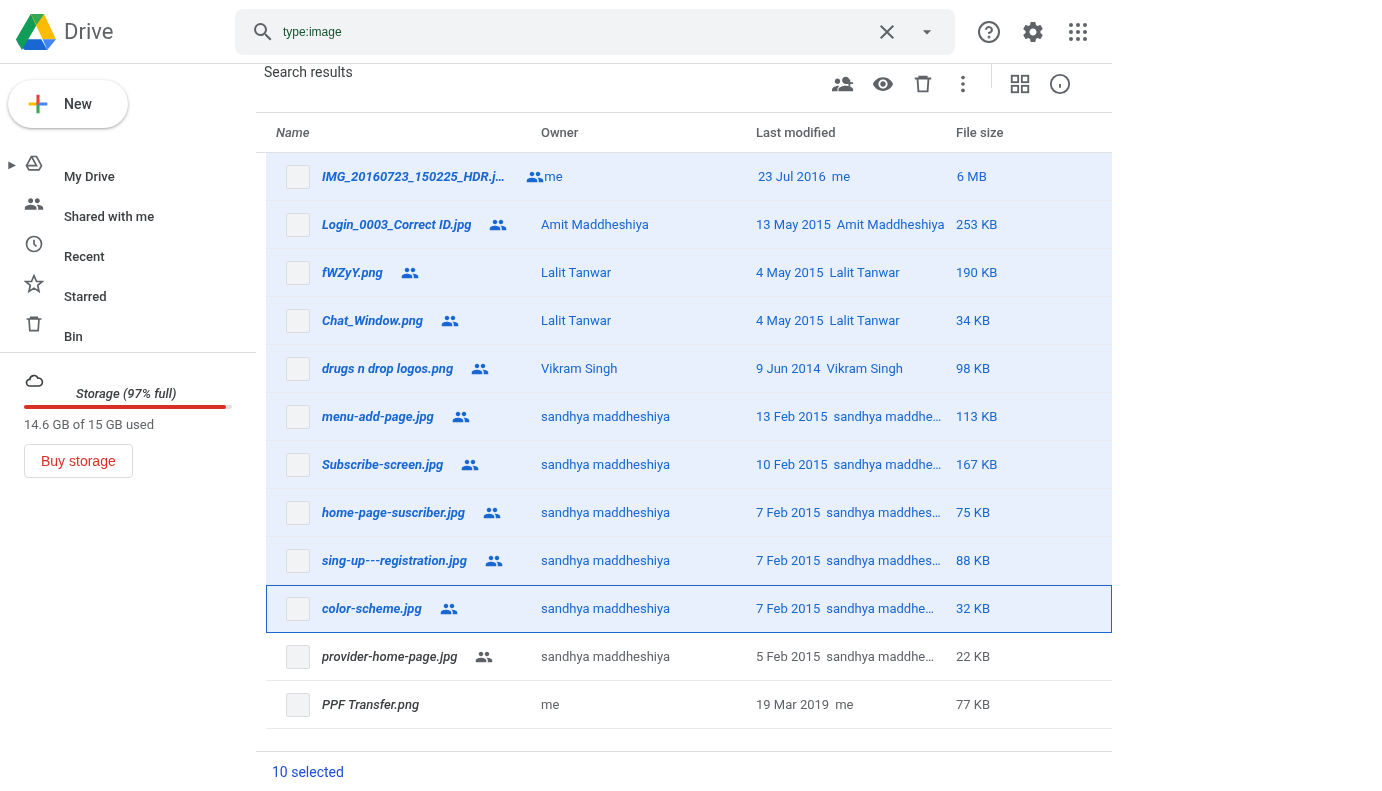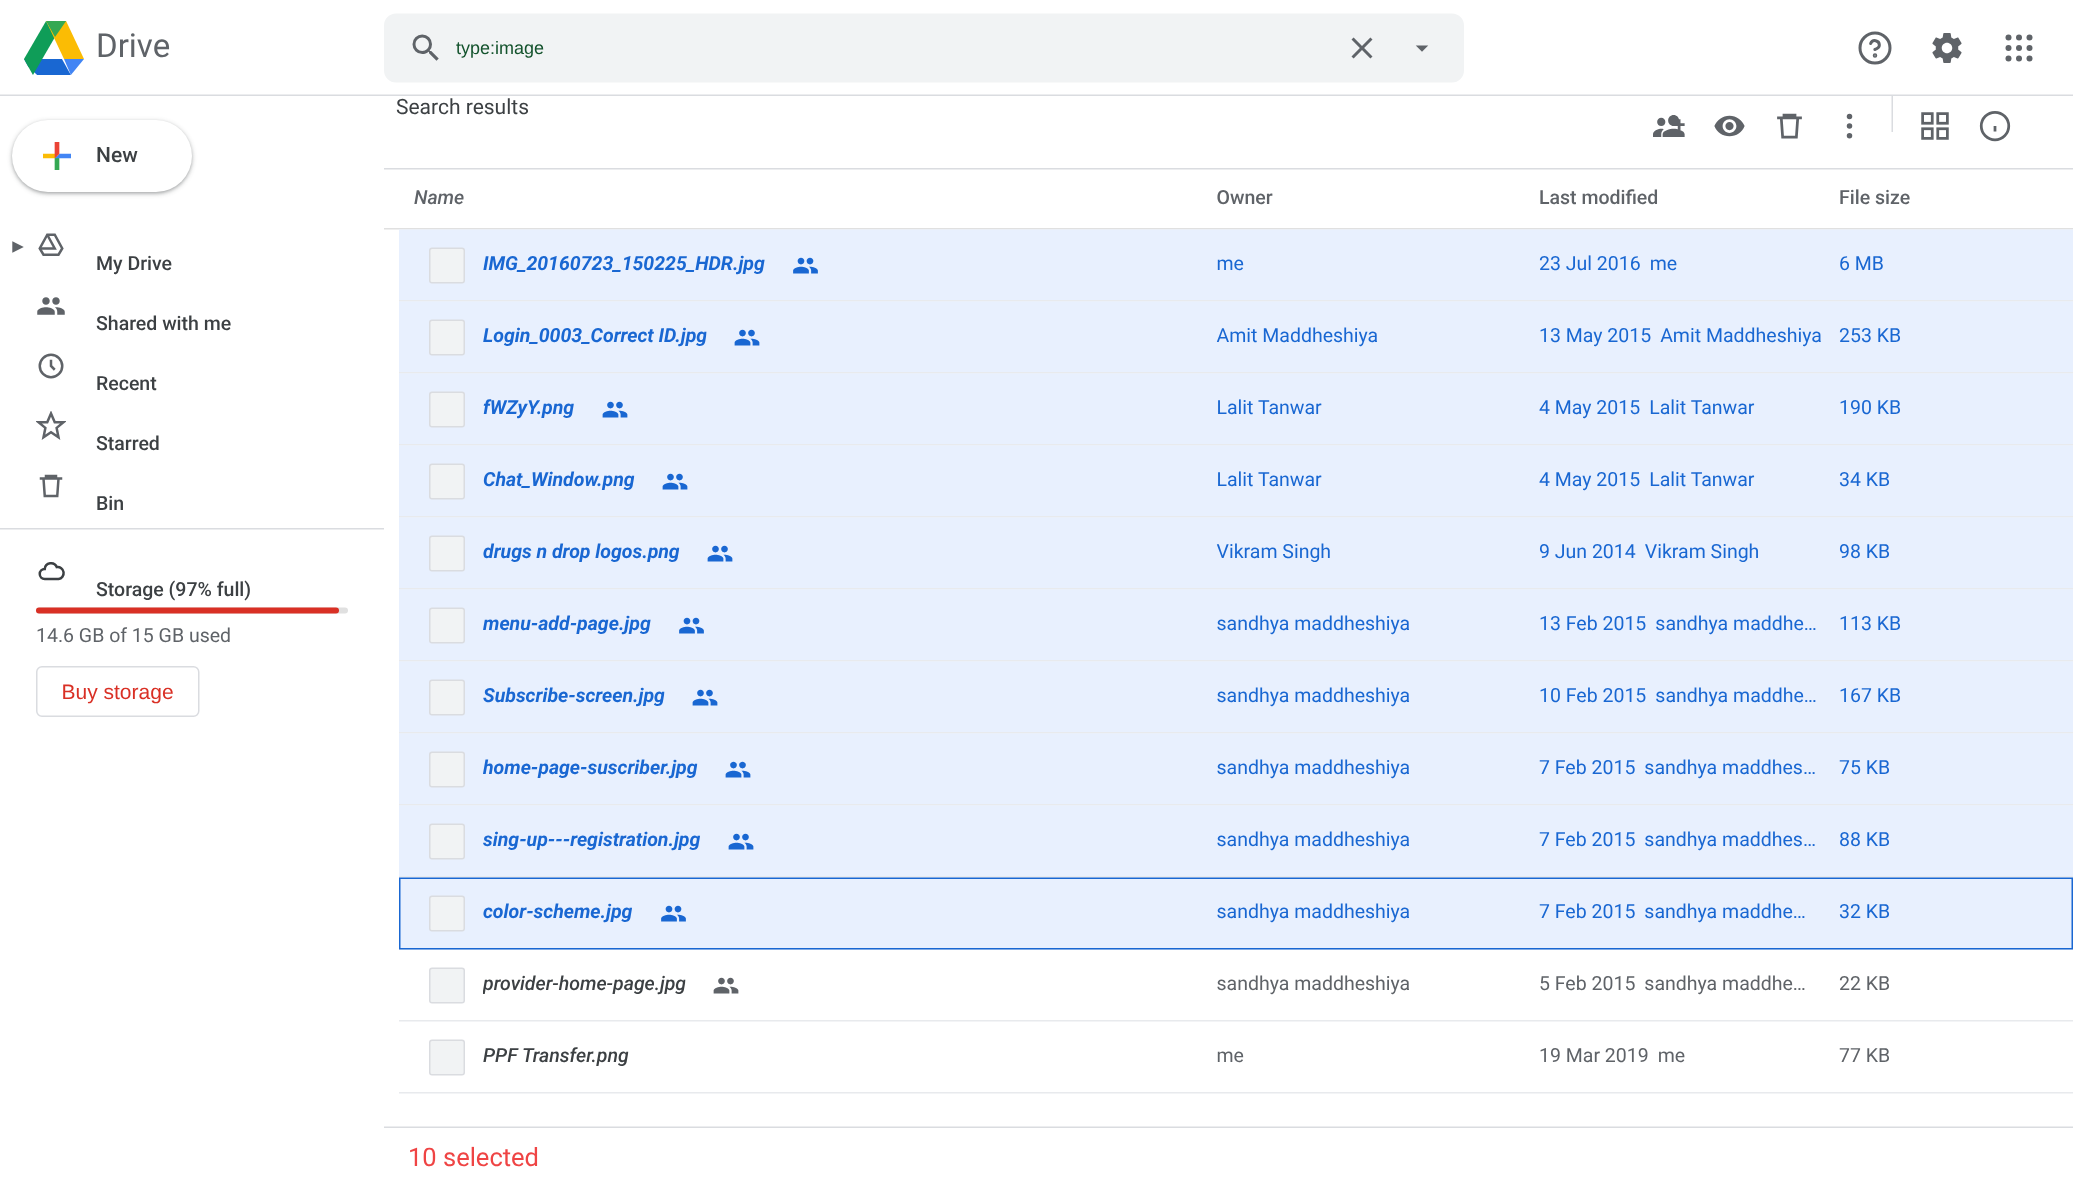--- a/index.html
+++ b/index.html
@@ -1,17 +1,17 @@
 <!DOCTYPE html>
 <html><head>
 <meta charset="utf-8">
 <style>
 * { box-sizing: border-box; margin: 0; padding: 0; }
 body { font-family: "Google Sans", Roboto, Arial, sans-serif; font-size: 14px; color: #3c4043; background: #fff; overflow: hidden; }
-.app { display: flex; flex-direction: column; height: 791px; width: 1382px; }
+.app { display: flex; flex-direction: column; height: 791px; width: 1112px; }
 
 
 .header { display: flex; align-items: center; height: 64px; border-bottom: 1px solid #dadce0; padding: 0 16px; gap: 8px; }
 .logo-area { display: flex; align-items: center; width: 232px; gap: 8px; }
 .drive-logo { width: 40px; height: 40px; }
 .drive-title { font-size: 22px; color: #5f6368; font-weight: 400; }
 .search-bar { display: flex; align-items: center; flex: 0 0 720px; height: 46px; background: #f1f3f4; border-radius: 8px; padding: 0 8px; }
 .search-icon-btn, .clear-icon-btn, .options-icon-btn { width: 40px; height: 40px; display: flex; align-items: center; justify-content: center; border-radius: 50%; cursor: pointer; color: #5f6368; }
 .search-input { flex: 1; border: none; background: transparent; font-size: 12px; color: #14532d; outline: none; height: 100%; }
 .header-spacer { flex: 1; }
@@ -24,21 +24,21 @@
 .sidebar { width: 256px; padding: 8px 0 8px 0; display:flex; flex-direction:column; }
 .new-btn { margin: 8px 0 16px 8px; width: 120px; height: 48px; border-radius: 24px; box-shadow: 0 1px 2px rgba(60,64,67,.3), 0 1px 3px 1px rgba(60,64,67,.15); display:flex; align-items:center; padding: 0 20px 0 16px; gap: 12px; cursor:pointer; background:#fff; }
 .new-btn-label { font-size: 14px; font-weight: 500; color:#3c4043; }
 .nav-item { display:flex; align-items:center; height:40px; padding: 0 12px 0 24px; border-radius: 0 20px 20px 0; cursor:pointer; color:#5f6368; gap:20px; }
 .nav-item .icon { width:20px; display:flex; justify-content:center; }
 .nav-item-label { font-size:13px; color:#3c4043; font-weight:500;margin-top:24px; }
 .mydrive-row { display:flex; align-items:center; }
 .expand-arrow { width:24px; display:flex; justify-content:center; color:#5f6368; font-size:10px; cursor:pointer; }
 .divider { border-top:1px solid #dadce0; margin: 8px 0; }
 .storage-section { padding: 0 24px; }
-.storage-row { display:flex; align-items:center; gap:20px; height:40px; cursor:pointer; }
+.storage-row { display:flex; align-items:center; gap:32px; height:40px; cursor:pointer;font-style:italic; }
 .storage-bar { height:4px; background:#e0e0e0; border-radius:2px; margin:4px 0; position:relative; }
 .storage-fill { height:100%; background:#d93025; border-radius:2px; width:97%; }
 .storage-text { font-size:13px; color:#5f6368; margin:8px 0 12px; }
 .buy-btn { border:1px solid #dadce0; border-radius:4px; padding:8px 16px; font-size:14px; color:#d93025; font-weight:500; background:#fff; cursor:pointer; }
 
 
 .main { flex:1; display:flex; flex-direction:column; min-width:0; }
 .toolbar { display:flex; align-items:flex-start; height:48px; padding: 0 32px 0 4px; }
 .toolbar-title { font-size:14px; color:#3c4043; padding-left:4px; }
 .toolbar-spacer { flex:1; }
@@ -57,21 +57,21 @@
 .row.selected { background:#e8f0fe; color:#1967d2; }
 .row.selected .col-owner, .row.selected .col-modified, .row.selected .col-size, .row.selected .modby { color:#1967d2; }
 .row.focused { outline:1px solid #1967d2; outline-offset:-1px; }
 .thumb { width:24px; height:24px; background:#f1f3f4; border:1px solid #dadce0; border-radius:2px; flex-shrink:0; }
 .fname { font-weight:500; white-space:nowrap; overflow:hidden; text-overflow:ellipsis; }
 .row.selected .fname { color:#1967d2; font-weight:700; }
 .shared-icon { color:#5f6368; display:inline-flex; margin-left:6px; }
 .row.selected .shared-icon { color:#1967d2; }
 .col-owner, .col-modified, .col-size { color:#5f6368; white-space:nowrap; overflow:hidden; text-overflow:ellipsis; }
 .modby { margin-left:6px; }
-.status-bar { height:40px; border-top:1px solid #dadce0; display:flex; align-items:center; padding:0 16px; font-size:17px; color:#ef4444; }
+.status-bar { height:40px; border-top:1px solid #dadce0; display:flex; align-items:center; padding:0 16px; font-size:14px; color:#1d4ed8; }
 
 svg { display:block; }
 </style>
 </head>
 <body>
 
 <div class="app">
 
   <div class="header">
     <div class="logo-area">

